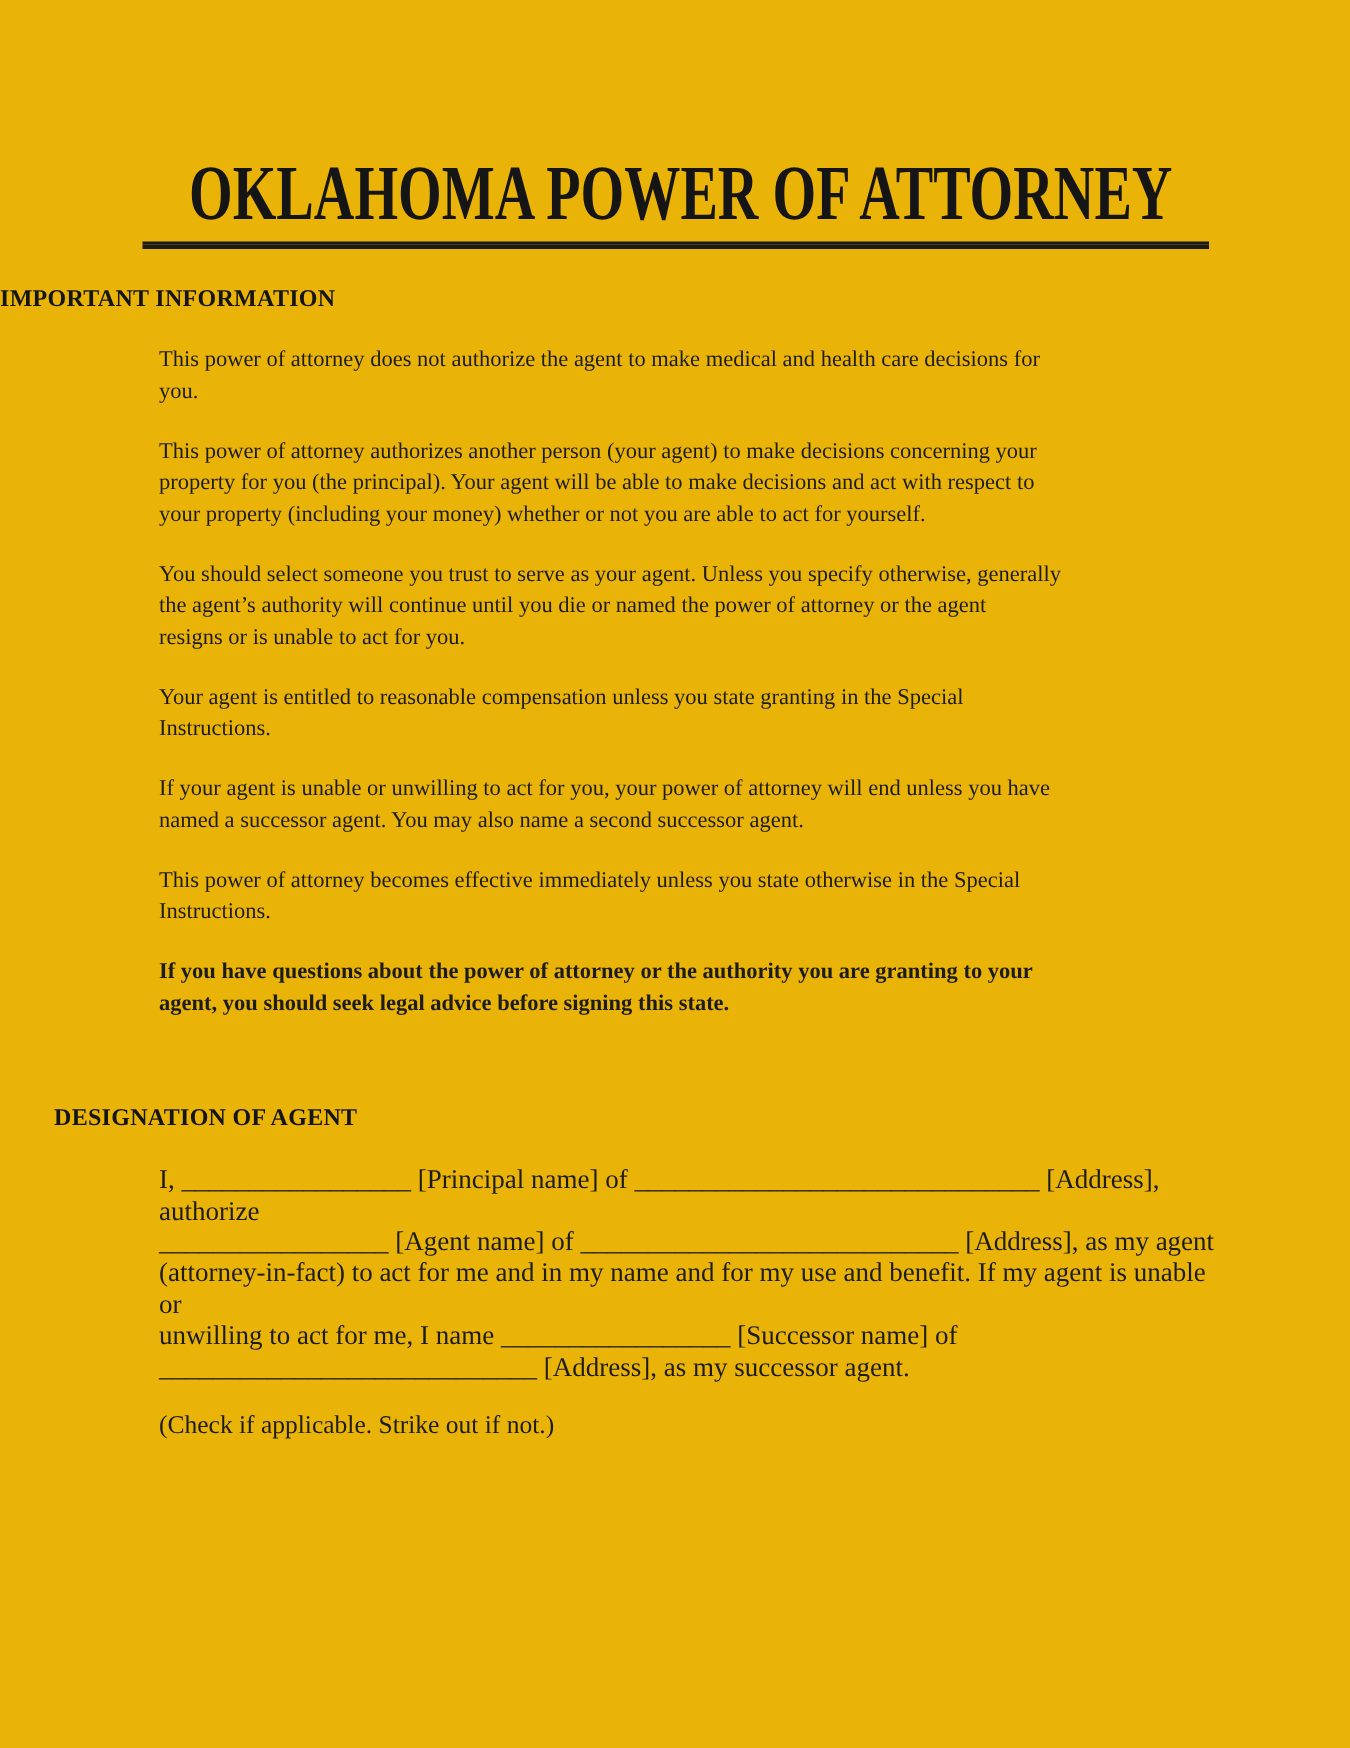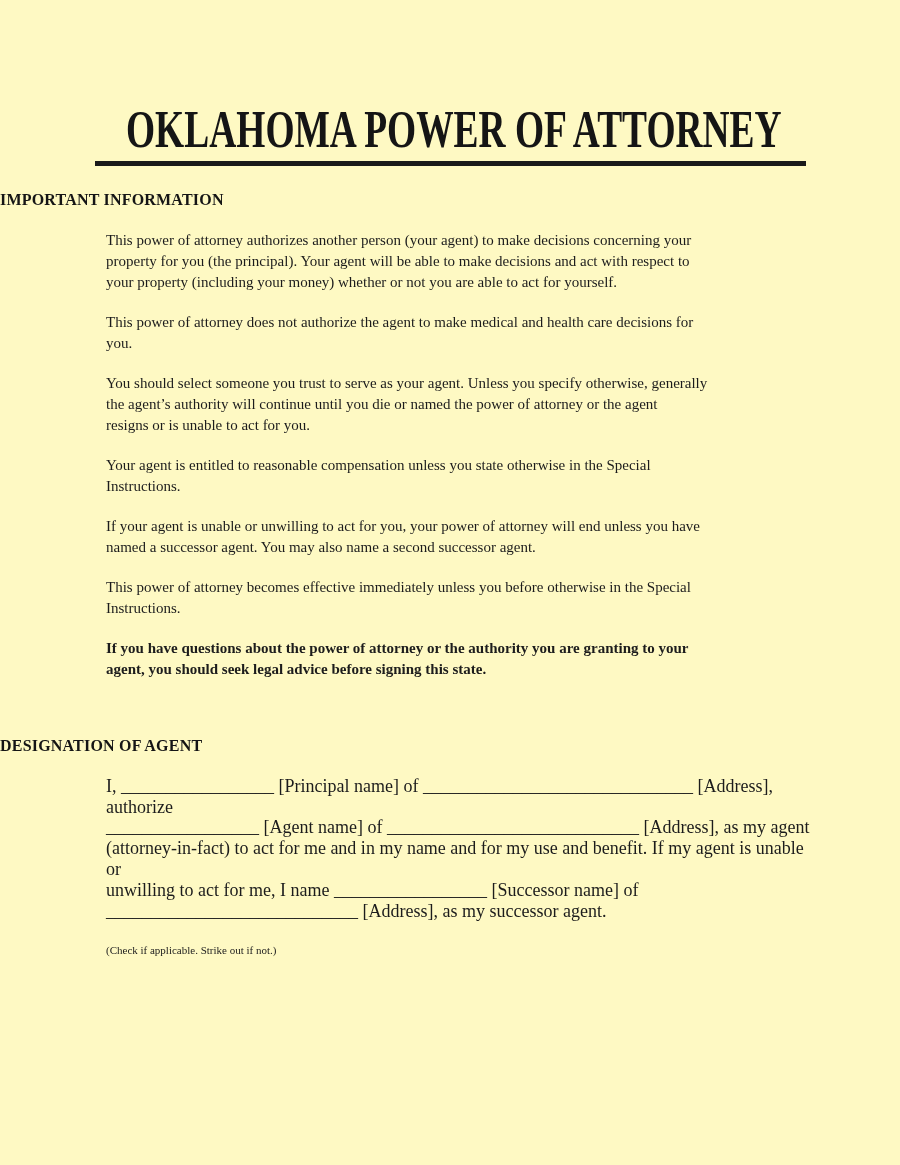--- a/index.html
+++ b/index.html
@@ -2,21 +2,21 @@
 <html><head>
 <meta charset="utf-8">
 <style>
   * { margin: 0; padding: 0; box-sizing: border-box; }
   html, body { background: #ffffff; }
   .page {
     position: relative;
     width: 900px;
     height: 1165px;
     margin: 0 auto;
-    background: #fef9c3;
+    background: #eab308;
     font-family: "Liberation Serif", serif;
     color: #1c1c1c;
     overflow: hidden;
   }
   .doc-title {
     margin-top: 104px;
     text-align: center;
     font-size: 52px;
     font-weight: bold;
     line-height: 1.0;
@@ -34,21 +34,21 @@
     border-bottom: 3px solid #1a1a1a;
   }
   .section-heading {
     text-align: left;
     font-size: 16px;
     font-weight: bold;
     color: #151515;
     letter-spacing: 0.2px;
   }
   .heading-important { margin-top: 25px; }
-  .heading-designation { margin-top: 57px; }
+  .heading-designation { margin-top: 57px; padding-left: 36px; }
   .content {
     width: 715px;
     margin-left: 106px;
     margin-top: 21px;
     font-size: 15px;
     line-height: 20.8px;
   }
   .para {
     white-space: pre-line;
     margin-bottom: 19.5px;
@@ -59,49 +59,49 @@
     margin-left: 106px;
     margin-top: 21px;
     font-size: 18px;
     line-height: 20.8px;
     white-space: pre-line;
   }
   .check-note {
     width: 715px;
     margin-left: 106px;
     margin-top: 19px;
-    font-size: 11px;
+    font-size: 17px;
     line-height: 20.8px;
   }
 </style>
 </head>
 <body>
 
 <div class="page">
 
   <div class="doc-title">OKLAHOMA POWER OF ATTORNEY</div>
 
   <div class="title-rule"></div>
 
   <div class="section-heading heading-important">IMPORTANT INFORMATION</div>
 
   <div class="content">
+    <div class="para">This power of attorney does not authorize the agent to make medical and health care decisions for
+you.</div>
     <div class="para">This power of attorney authorizes another person (your agent) to make decisions concerning your
 property for you (the principal). Your agent will be able to make decisions and act with respect to
 your property (including your money) whether or not you are able to act for yourself.</div>
-    <div class="para">This power of attorney does not authorize the agent to make medical and health care decisions for
-you.</div>
     <div class="para">You should select someone you trust to serve as your agent. Unless you specify otherwise, generally
 the agent’s authority will continue until you die or named the power of attorney or the agent
 resigns or is unable to act for you.</div>
-    <div class="para">Your agent is entitled to reasonable compensation unless you state otherwise in the Special
+    <div class="para">Your agent is entitled to reasonable compensation unless you state granting in the Special
 Instructions.</div>
     <div class="para">If your agent is unable or unwilling to act for you, your power of attorney will end unless you have
 named a successor agent. You may also name a second successor agent.</div>
-    <div class="para">This power of attorney becomes effective immediately unless you before otherwise in the Special
+    <div class="para">This power of attorney becomes effective immediately unless you state otherwise in the Special
 Instructions.</div>
     <div class="para bold">If you have questions about the power of attorney or the authority you are granting to your
 agent, you should seek legal advice before signing this state.</div>
   </div>
 
   <div class="section-heading heading-designation">DESIGNATION OF AGENT</div>
 
   <div class="designation-body">I, _________________ [Principal name] of ______________________________ [Address], authorize
 _________________ [Agent name] of ____________________________ [Address], as my agent
 (attorney-in-fact) to act for me and in my name and for my use and benefit. If my agent is unable or

